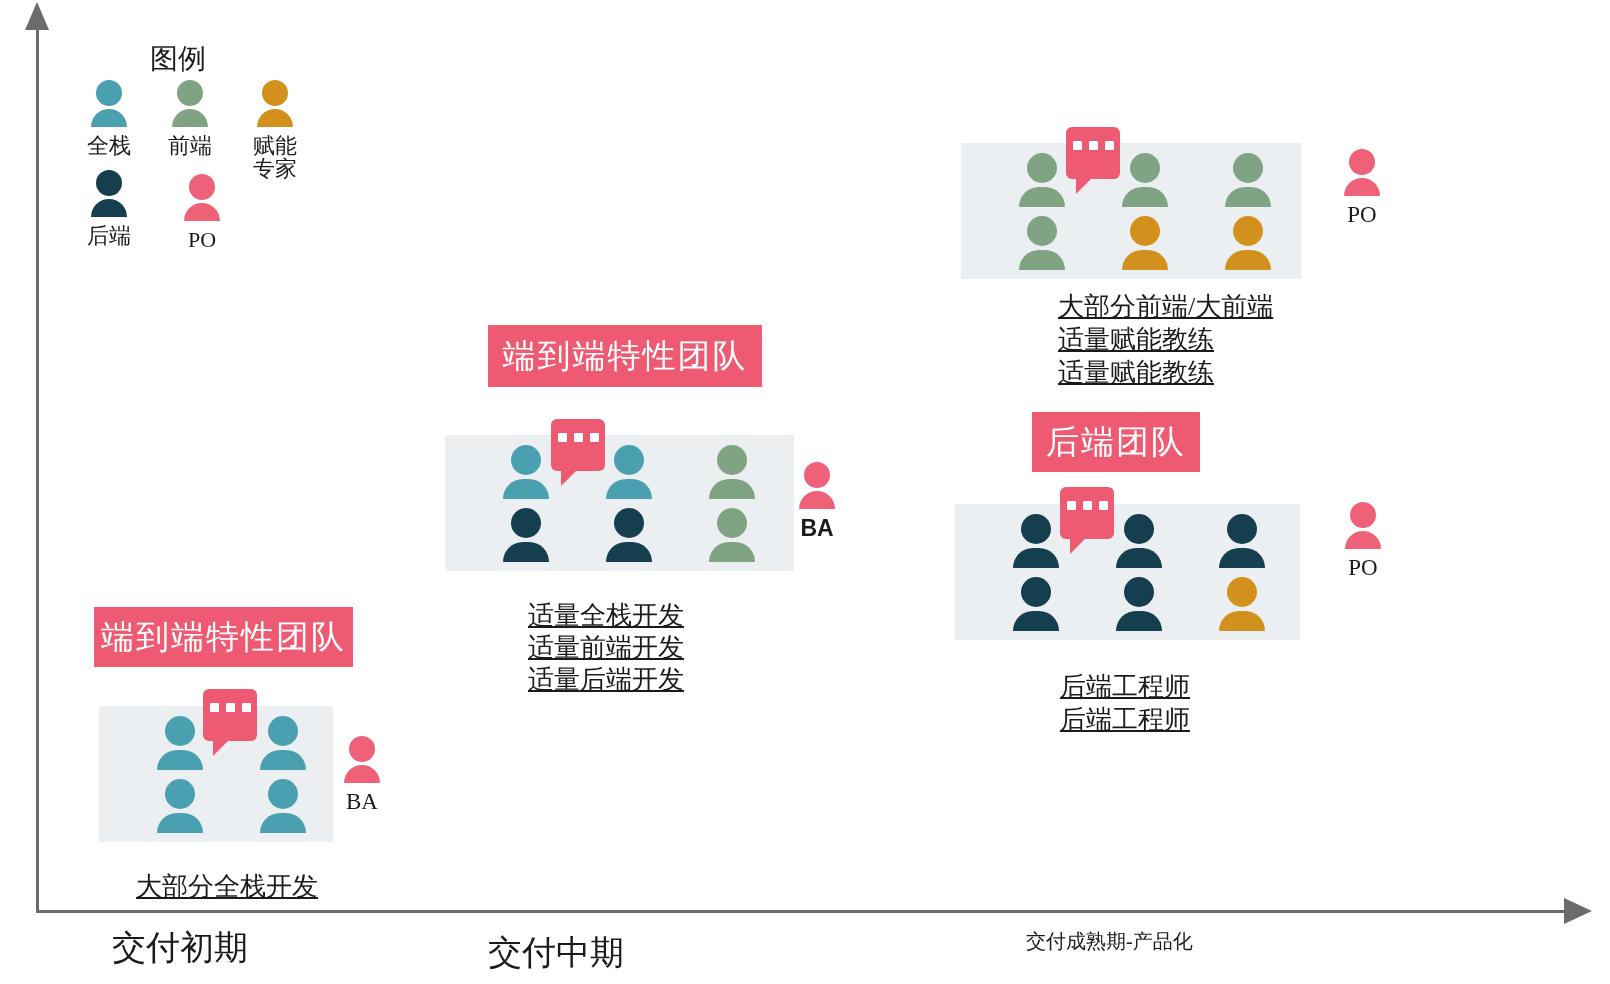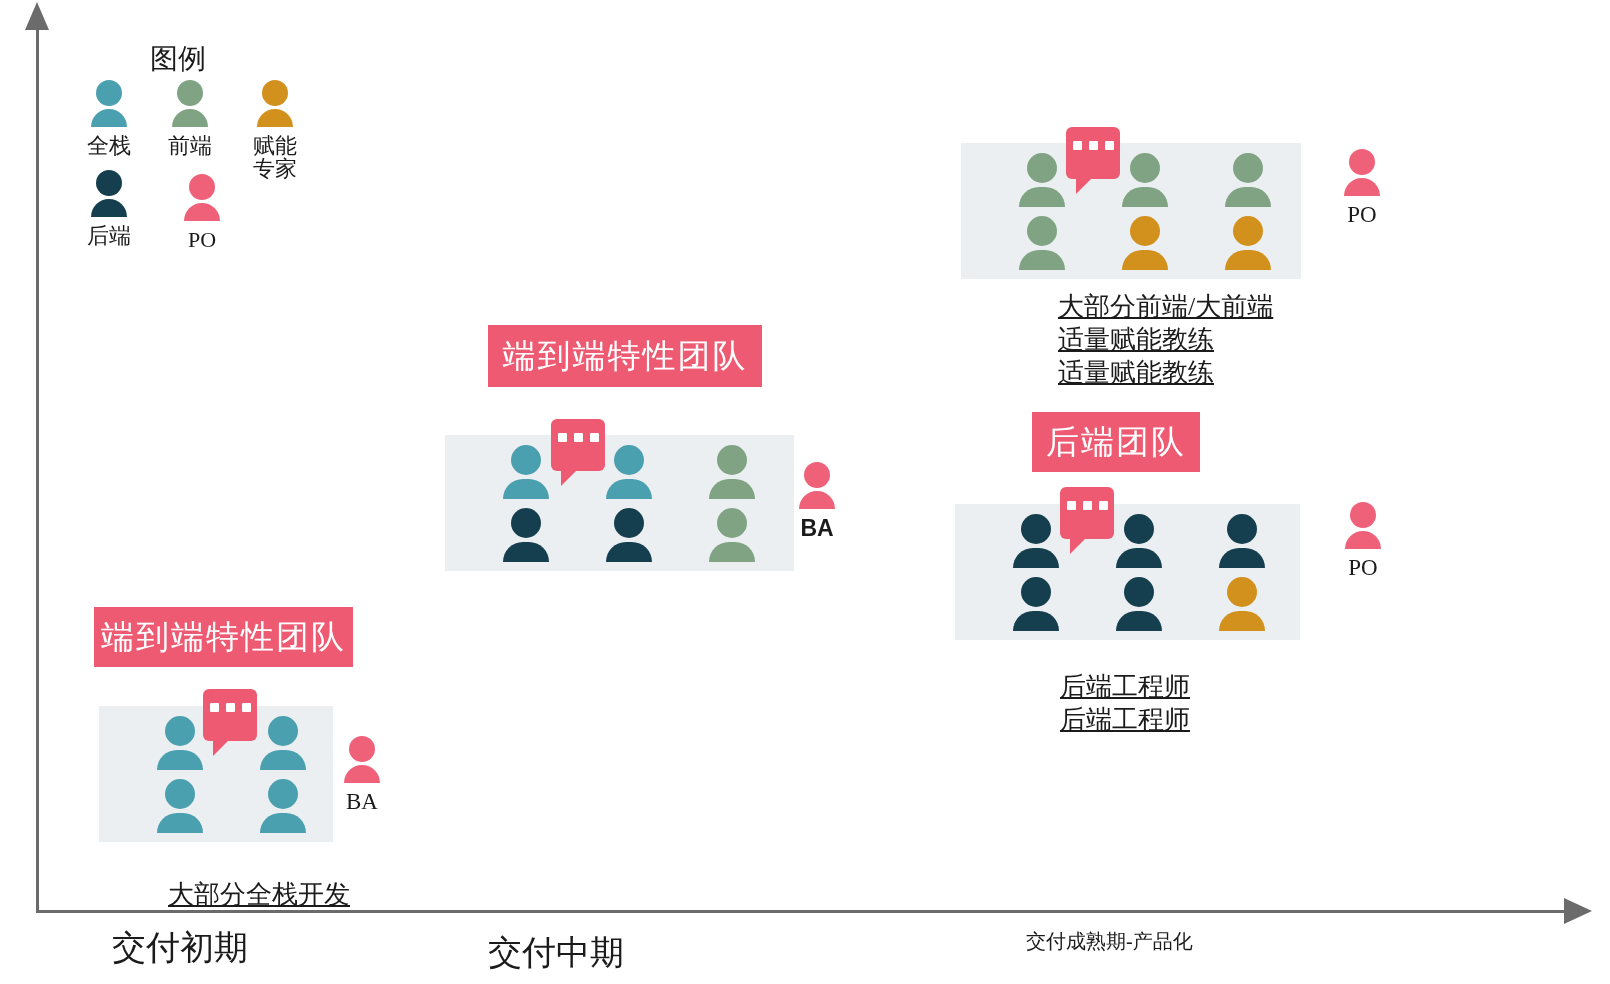--- a/index.html
+++ b/index.html
@@ -66,21 +66,21 @@
 
   .side{position:absolute;width:60px;text-align:center;}
   .side-0{left:332px;top:736px;}
   .side-1{left:787px;top:462px;}
   .side-2{left:1332px;top:149px;}
   .side-3{left:1333px;top:502px;}
   .sidelabel{margin-top:5px;font-size:23px;}
   .side-1 .sidelabel{font-family:"Liberation Sans","DejaVu Sans",sans-serif;font-weight:bold;}
 
   .caption{position:absolute;font-size:26px;white-space:nowrap;text-decoration:underline;}
-  .cap-0{left:168px;top:871px;line-height:31px;margin-top:8px;}
+  .cap-0{left:136px;top:871px;line-height:31px;}
   .cap-1{left:528px;top:600px;line-height:32px;}
   .cap-2{left:1058px;top:290px;line-height:33px;}
   .cap-3{left:1060px;top:670px;line-height:33px;}
 </style>
 </head>
 <body>
 
 <div class="canvas">
 
   <div class="y-line"></div>
@@ -238,20 +238,25 @@
     <div>
         <div class="prow">
           <span class="person">
             <div class="head" style="background: rgb(239, 96, 121);"></div>
             <div class="body" style="background: rgb(239, 96, 121);"></div>
           </span>
         </div>
       </div>
     <div class="sidelabel">BA</div>
   </div>
+  <div class="caption cap-1">
+    <div>适量全栈开发</div>
+    <div>适量前端开发</div>
+    <div>适量后端开发</div>
+  </div>
 
   <div class="bubble bub-2">
     <span class="dots">
         <span class="dot"></span>
         <span class="dot"></span>
         <span class="dot"></span>
       </span>
   </div>
   <div class="tbox box-2">
       <div class="prow">

